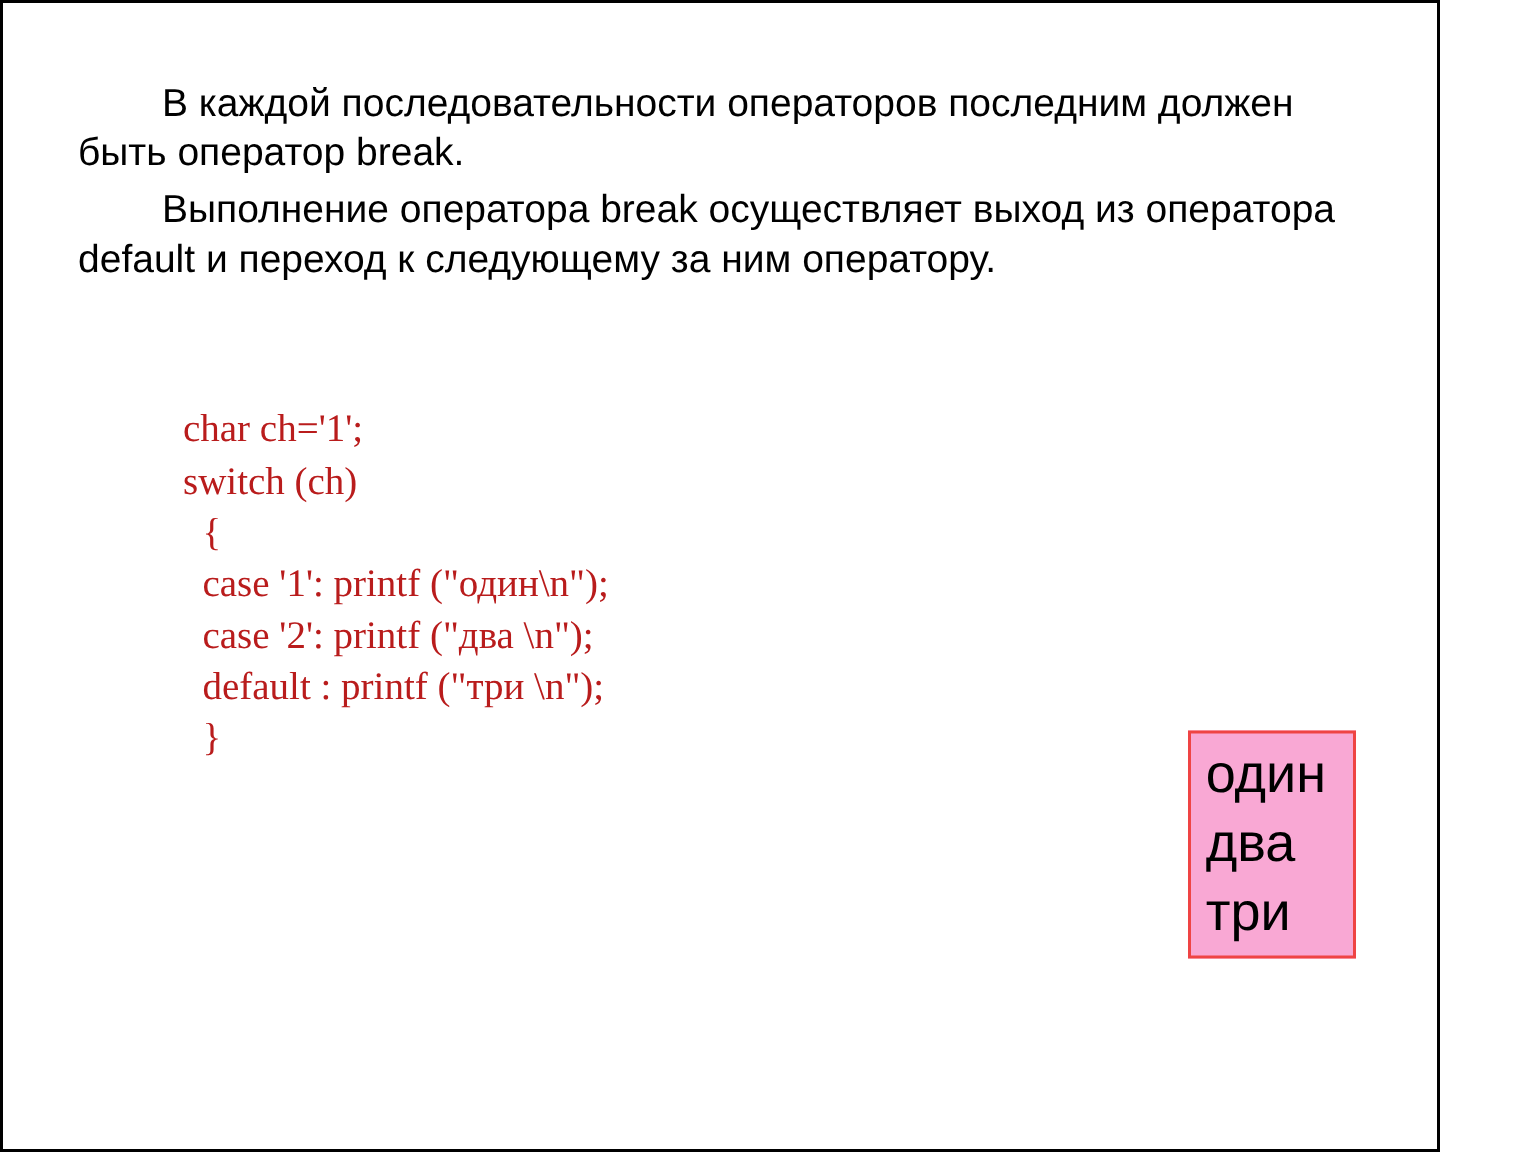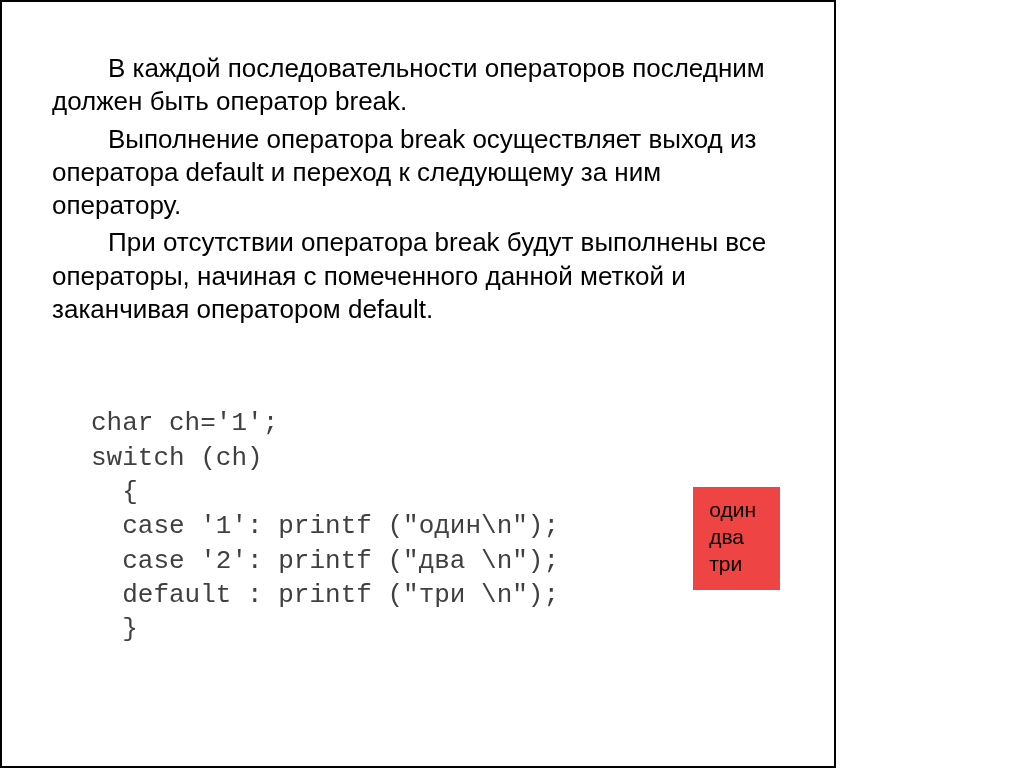--- a/index.html
+++ b/index.html
@@ -6,68 +6,67 @@
     margin: 0;
     padding: 0;
     width: 1024px;
     height: 768px;
     background: #ffffff;
     font-family: Arial, Helvetica, sans-serif;
   }
   .slide {
     position: relative;
     box-sizing: border-box;
-    width: 836px;
+    width: 960px;
     height: 768px;
     border: 2px solid #000000;
     padding: 50px 50px 40px 50px;
   }
   .prose {
     font-size: 26px;
     line-height: 1.28;
     color: #000000;
   }
   .prose p {
     margin: 0 0 4px 0;
     text-indent: 56px;
   }
   .code {
     margin-top: 46px;
-    margin-left: 39px;
-    font-family: Liberation Mono, monospace;
+    margin-left: 70px;
+    font-family: Liberation Serif, serif;
     font-size: 26px;
     line-height: 1.32;
-    color: #404040;
+    color: #b91c1c;
     white-space: pre;
   }
   .output-box {
     position: absolute;
     right: 54px;
     top: 485px;
-    border: 6px solid #ef4444;
+    border: 2px solid #ef4444;
     padding: 4px 18px 6px 10px;
-    font-size: 21px;
+    font-size: 36px;
     line-height: 1.28;
     color: #000000;
     font-family: Arial, Helvetica, sans-serif;
-    background: #ef4444;
+    background: #f9a8d4;
   }
   .output-box div {
     white-space: nowrap;
   }
 </style>
 </head>
 <body>
 
 <div class="slide">
 
   <div class="prose">
     <p>В каждой последовательности операторов последним должен быть оператор break.</p>
     <p>Выполнение оператора break осуществляет выход из оператора default и переход к следующему за ним оператору.</p>
-    <p>При отсутствии оператора break будут выполнены все операторы, начиная с помеченного данной меткой и заканчивая оператором default.</p>
   </div>
 
   <div class="code">
 <span>char ch='1';</span>
 <span>switch (ch)</span>
 <span>  {</span>
 <span>  case '1': printf ("один\n");</span>
 <span>  case '2': printf ("два \n");</span>
 <span>  default : printf ("три \n");</span>
 <span>  }</span>

